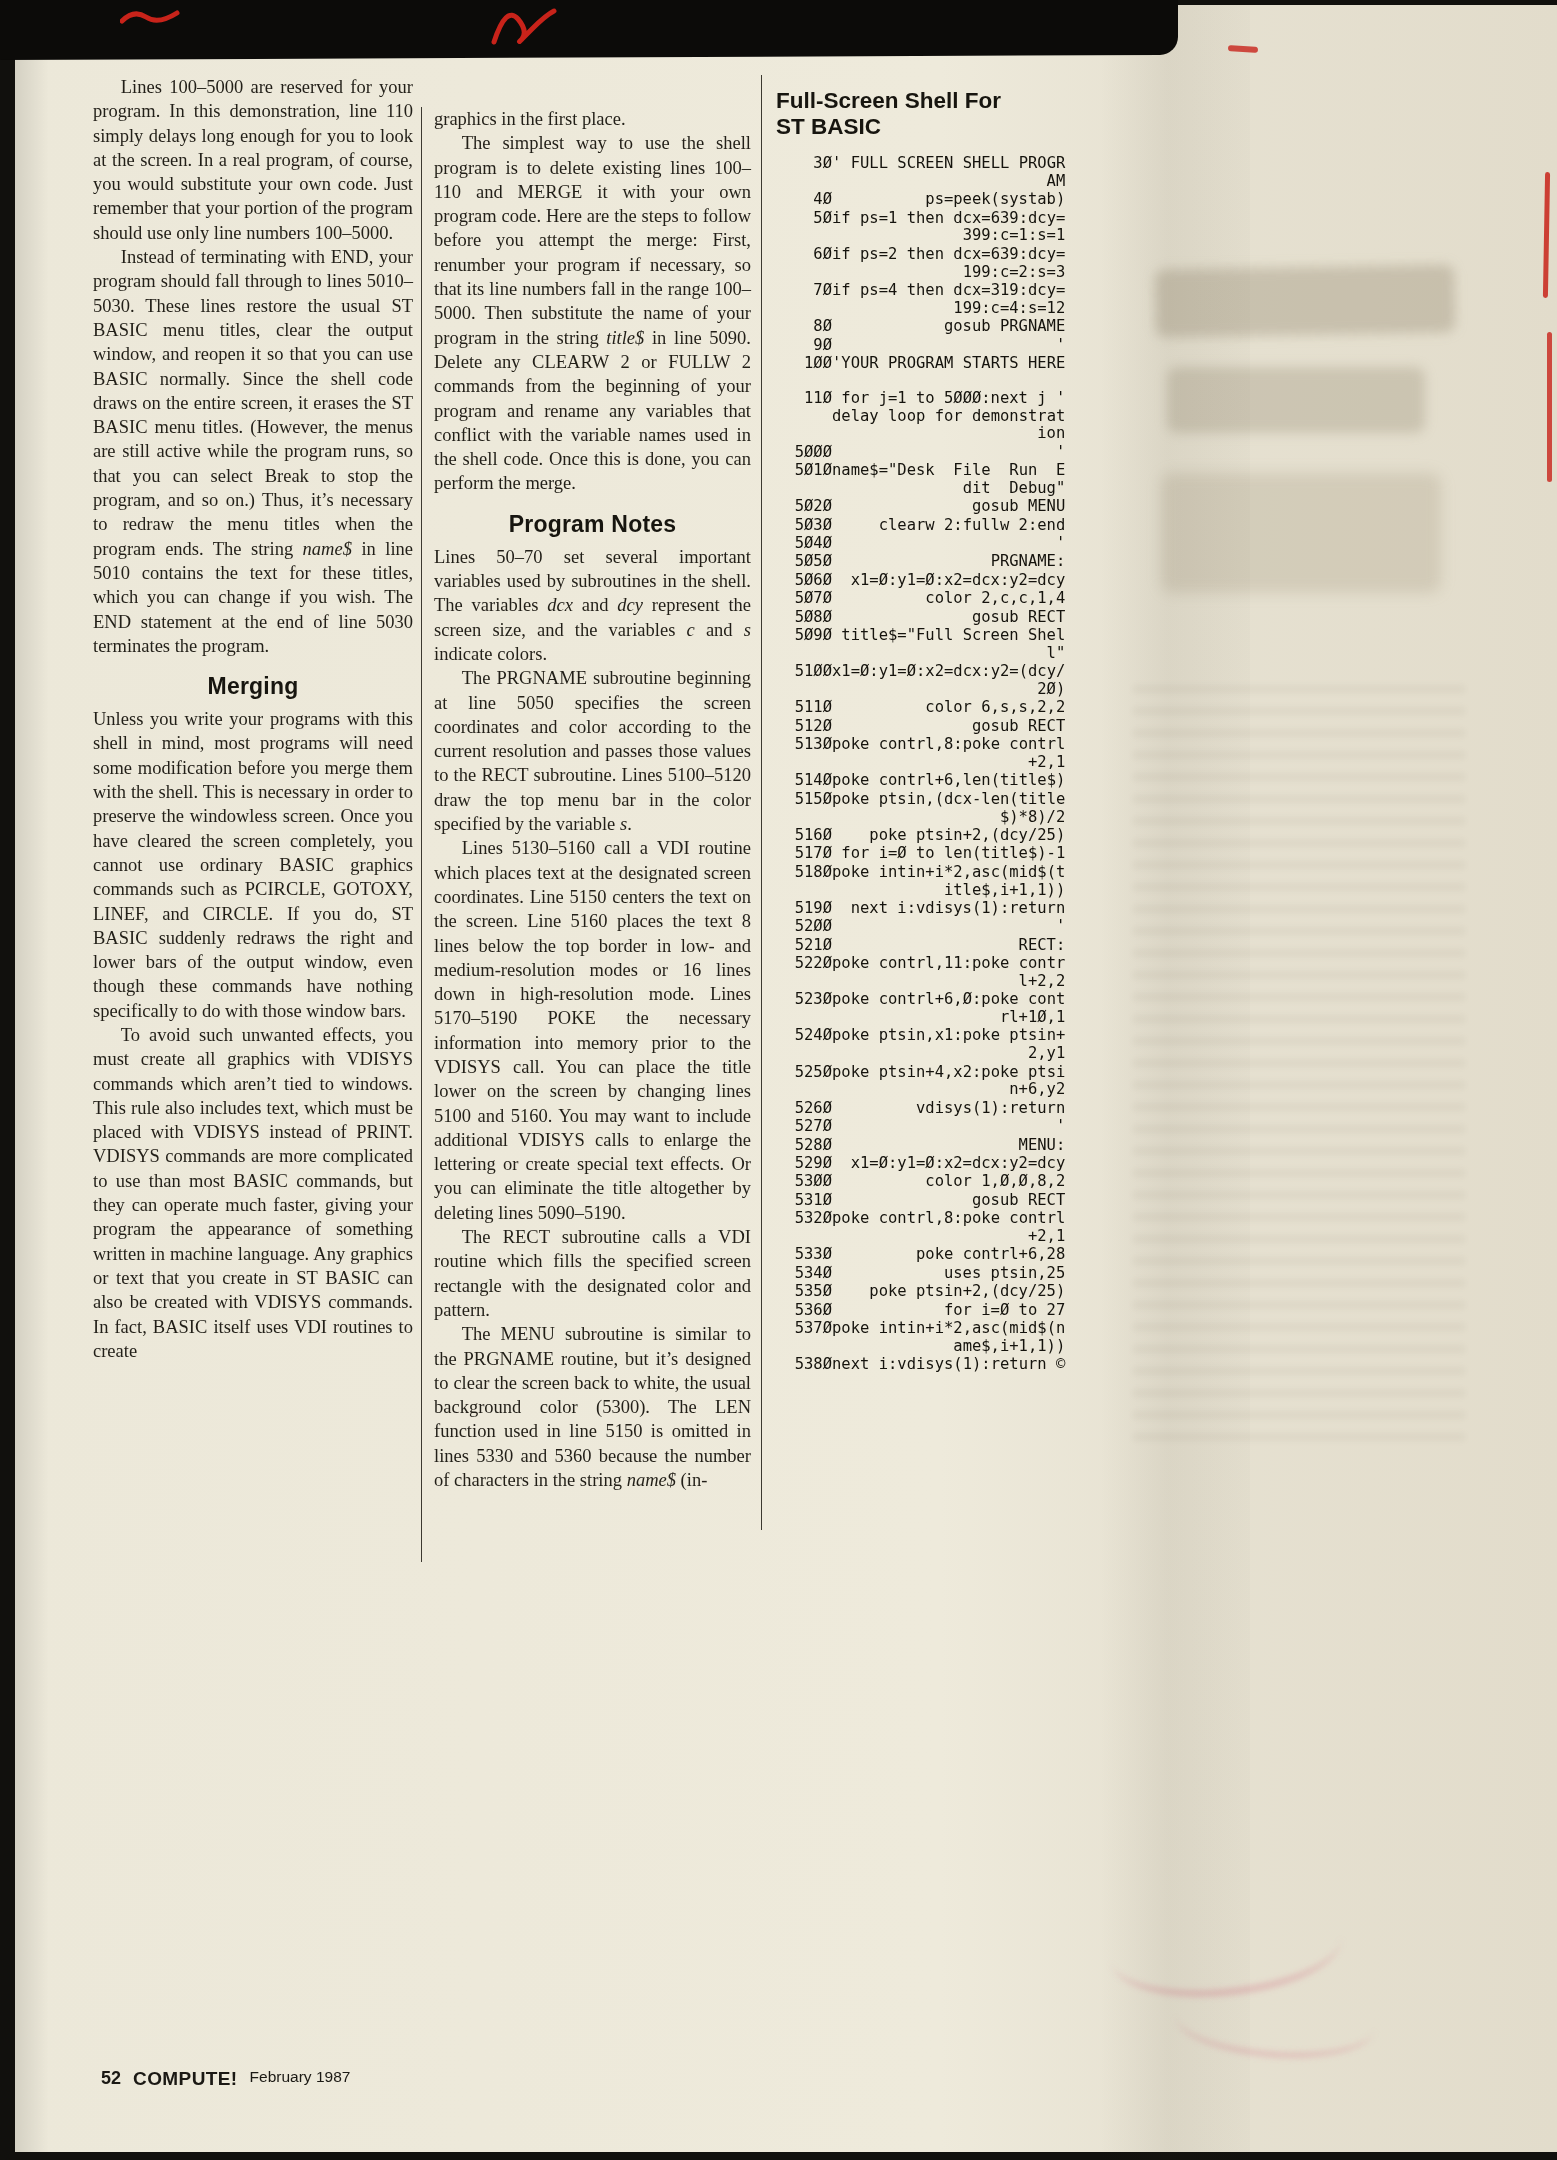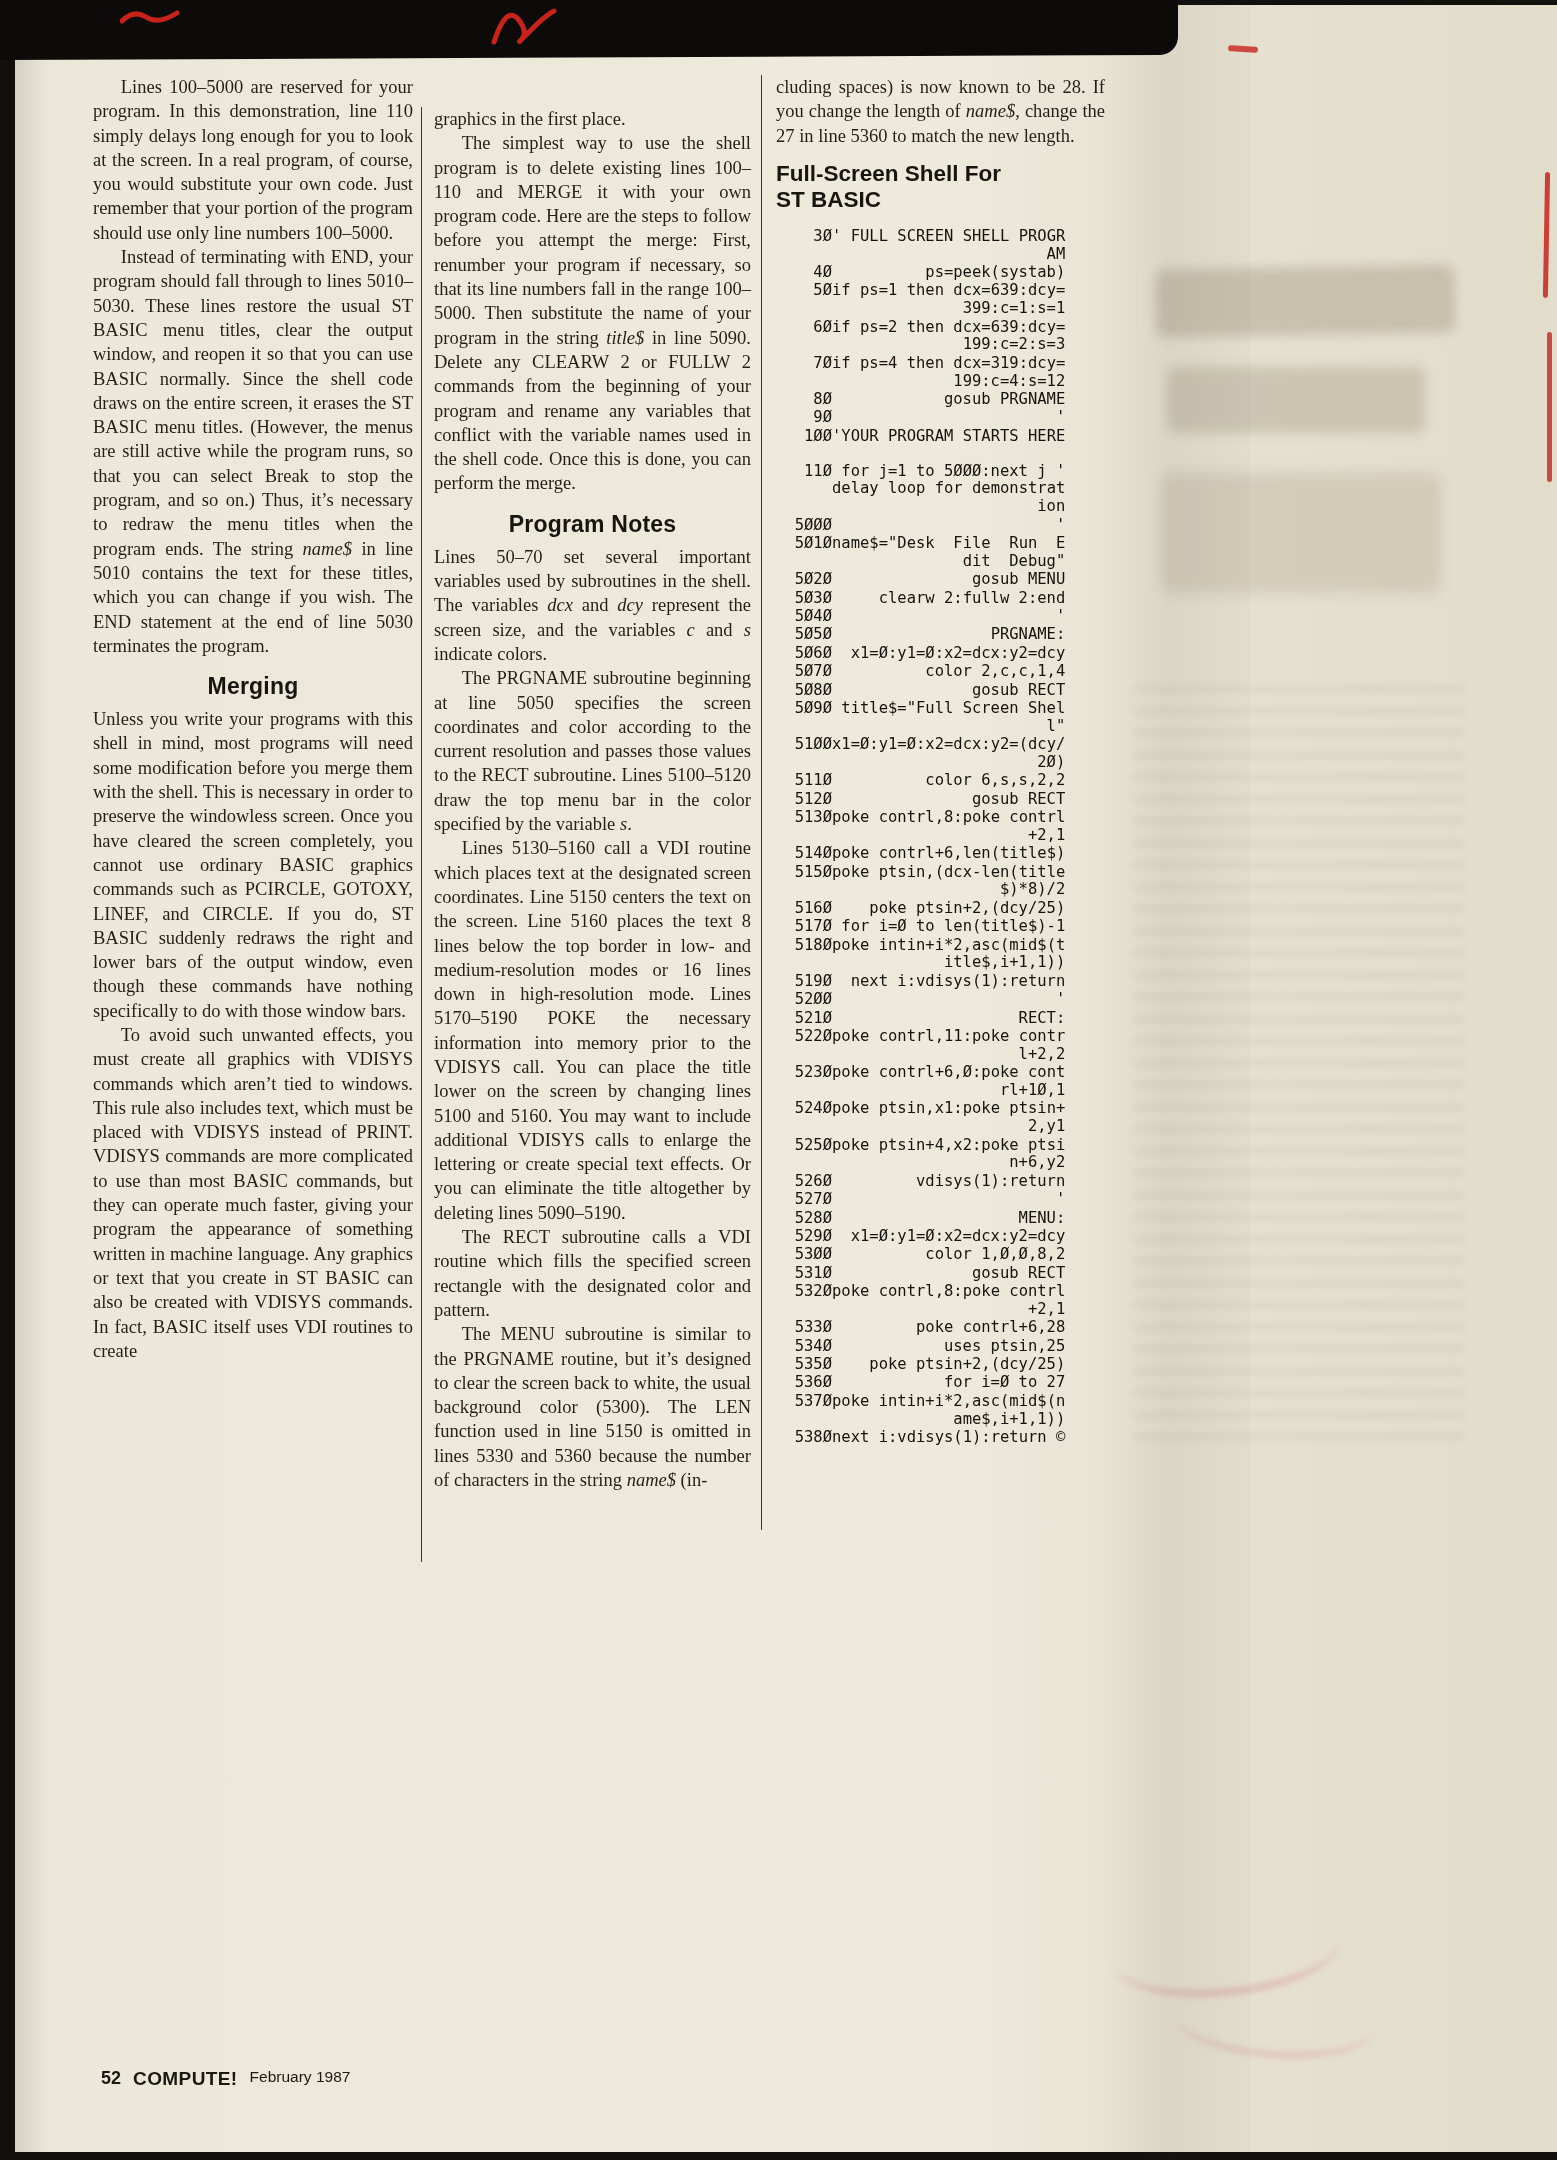--- a/index.html
+++ b/index.html
@@ -142,21 +142,20 @@
       <p class="body-par">The simplest way to use the shell program is to delete existing lines 100–110 and MERGE it with your own program code. Here are the steps to follow before you attempt the merge: First, renumber your program if necessary, so that its line numbers fall in the range 100–5000. Then substitute the name of your program in the string <i>title$</i> in line 5090. Delete any CLEARW 2 or FULLW 2 commands from the beginning of your program and rename any variables that conflict with the variable names used in the shell code. Once this is done, you can perform the merge.</p>
       <h3 class="subhead">Program Notes</h3>
       <p class="body-par noindent">Lines 50–70 set several important variables used by subroutines in the shell. The variables <i>dcx</i> and <i>dcy</i> represent the screen size, and the variables <i>c</i> and <i>s</i> indicate colors.</p>
       <p class="body-par">The PRGNAME subroutine beginning at line 5050 specifies the screen coordinates and color according to the current resolution and passes those values to the RECT subroutine. Lines 5100–5120 draw the top menu bar in the color specified by the variable <i>s</i>.</p>
       <p class="body-par">Lines 5130–5160 call a VDI routine which places text at the designated screen coordinates. Line 5150 centers the text on the screen. Line 5160 places the text 8 lines below the top border in low- and medium-resolution modes or 16 lines down in high-resolution mode. Lines 5170–5190 POKE the necessary information into memory prior to the VDISYS call. You can place the title lower on the screen by changing lines 5100 and 5160. You may want to include additional VDISYS calls to enlarge the lettering or create special text effects. Or you can eliminate the title altogether by deleting lines 5090–5190.</p>
       <p class="body-par">The RECT subroutine calls a VDI routine which fills the specified screen rectangle with the designated color and pattern.</p>
       <p class="body-par">The MENU subroutine is similar to the PRGNAME routine, but it’s designed to clear the screen back to white, the usual background color (5300). The LEN function used in line 5150 is omitted in lines 5330 and 5360 because the number of characters in the string <i>name$</i> (in-</p>
     </div>
 
     <div class="col col3">
-      <p class="body-par noindent">cluding spaces) is now known to be 28. If you change the length of <i>name$</i>, change the 27 in line 5360 to match the new length.</p>
       <h3 class="listing-title">Full-Screen Shell For
 ST BASIC</h3>
       <div class="listing">
 
           <div class="code-line">
             <span class="code-num">3Ø</span>
             <span class="code-text">' FULL SCREEN SHELL PROGRAM</span>
           </div>
 
           <div class="code-line">

